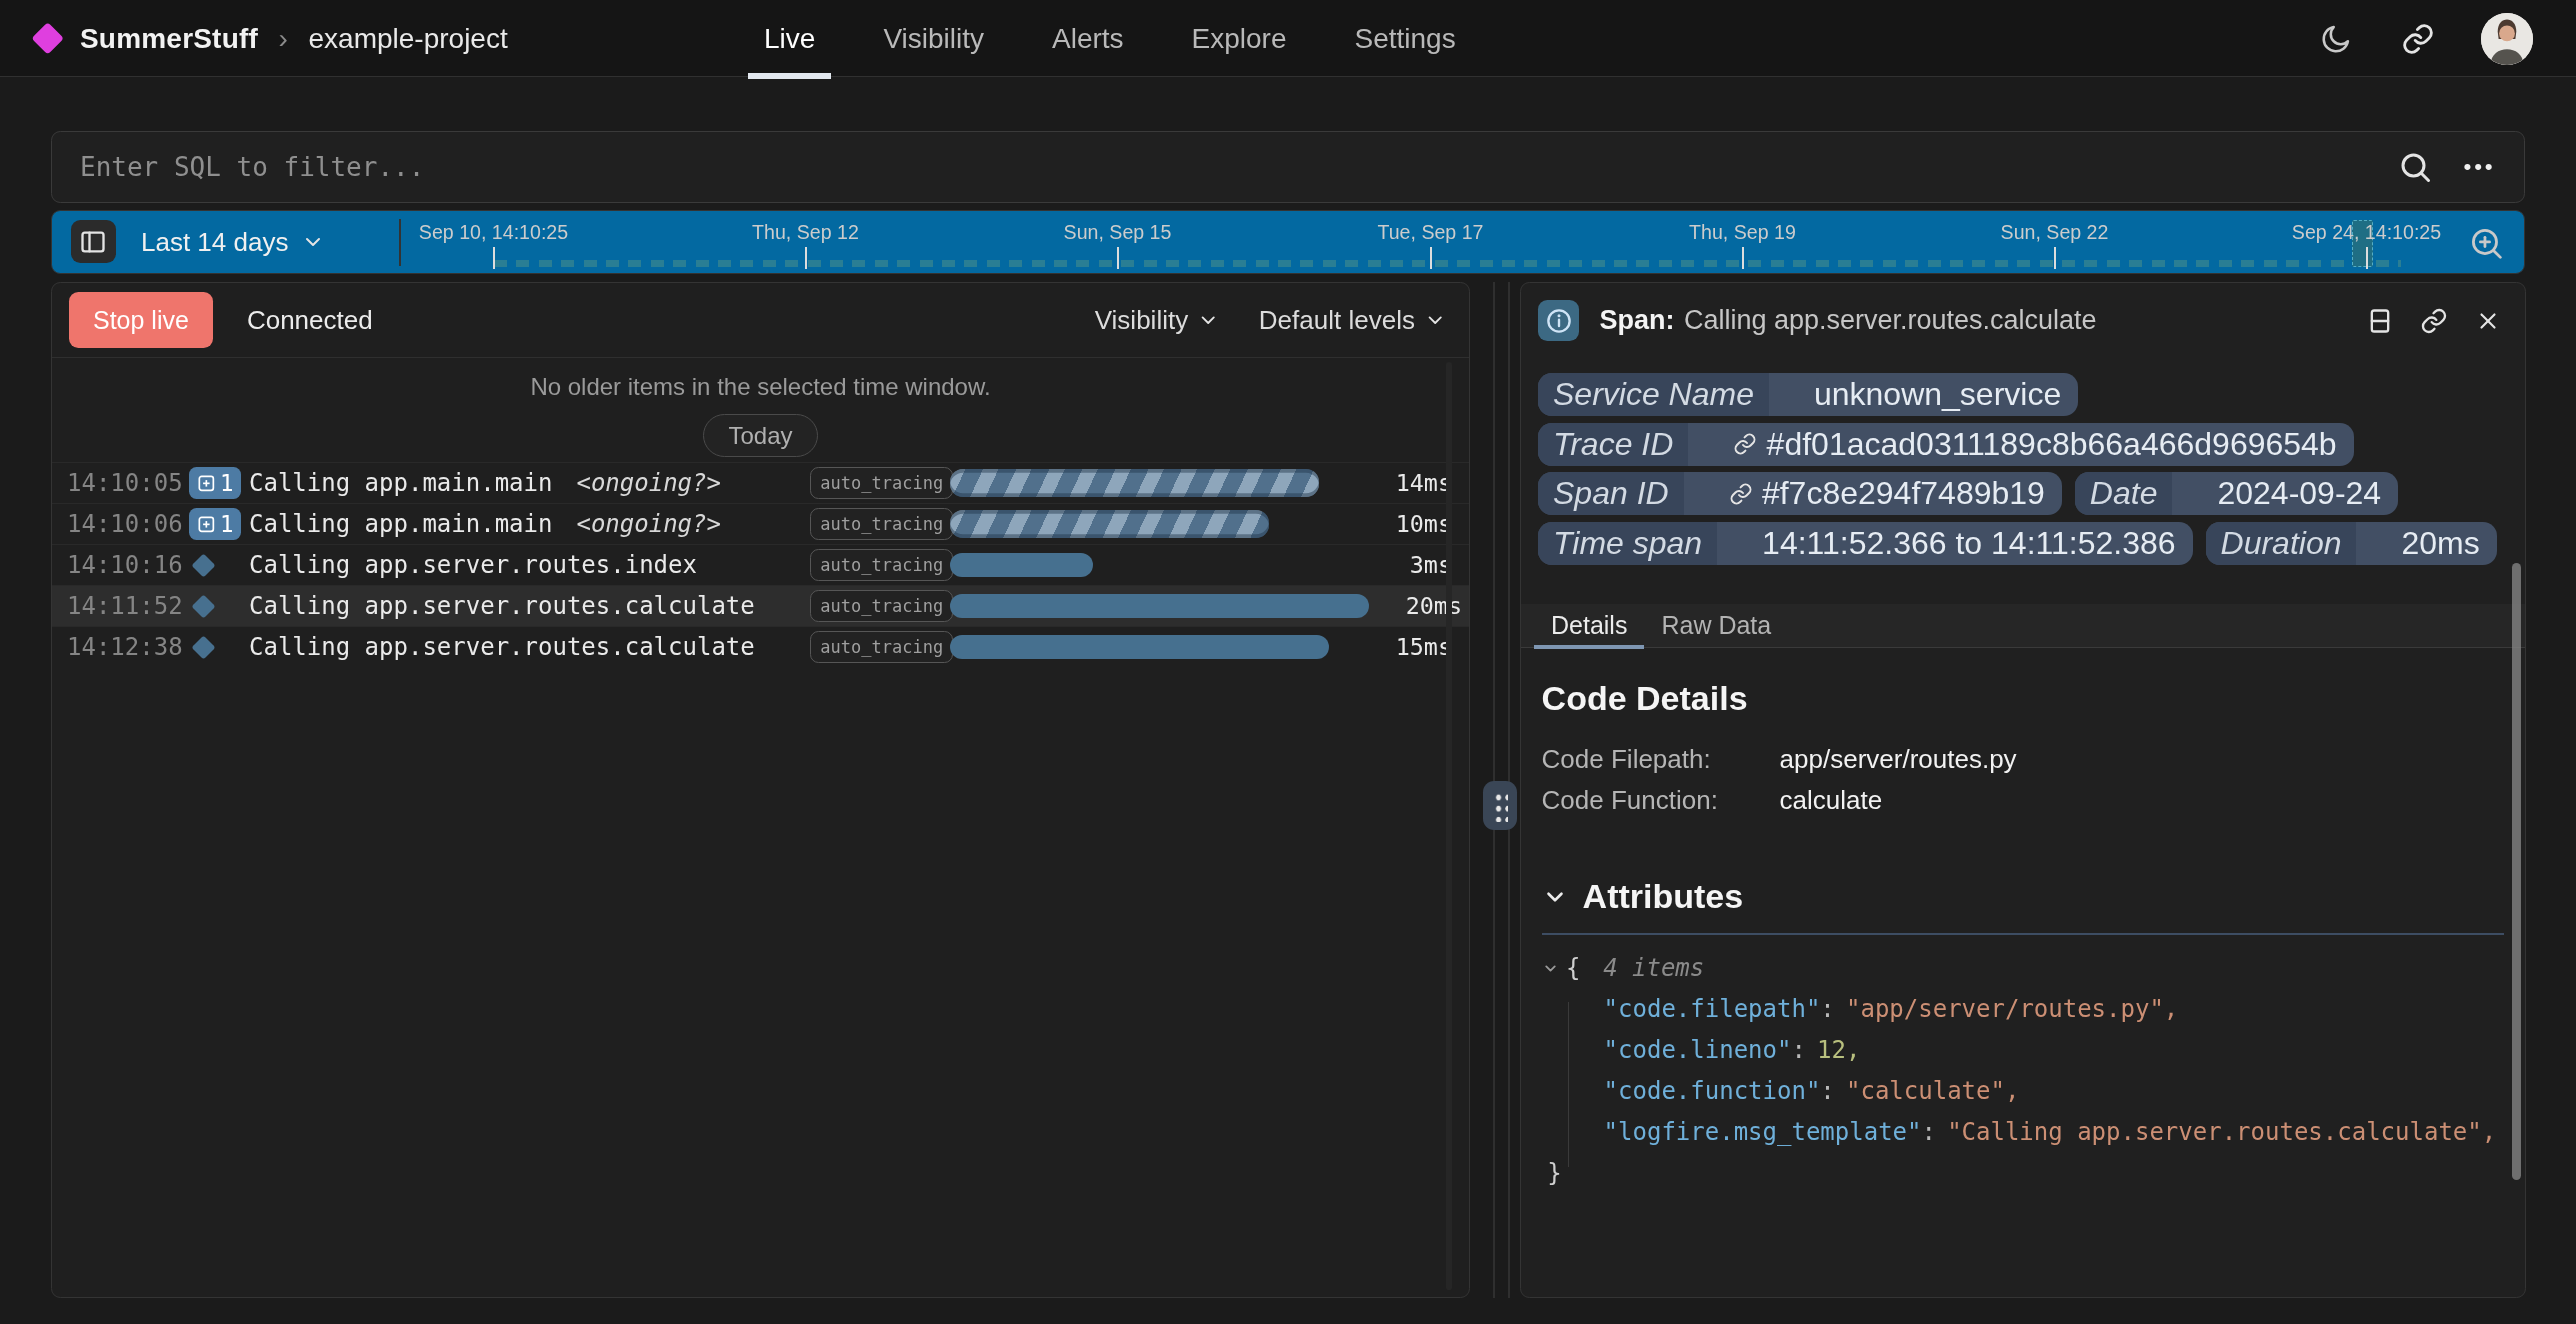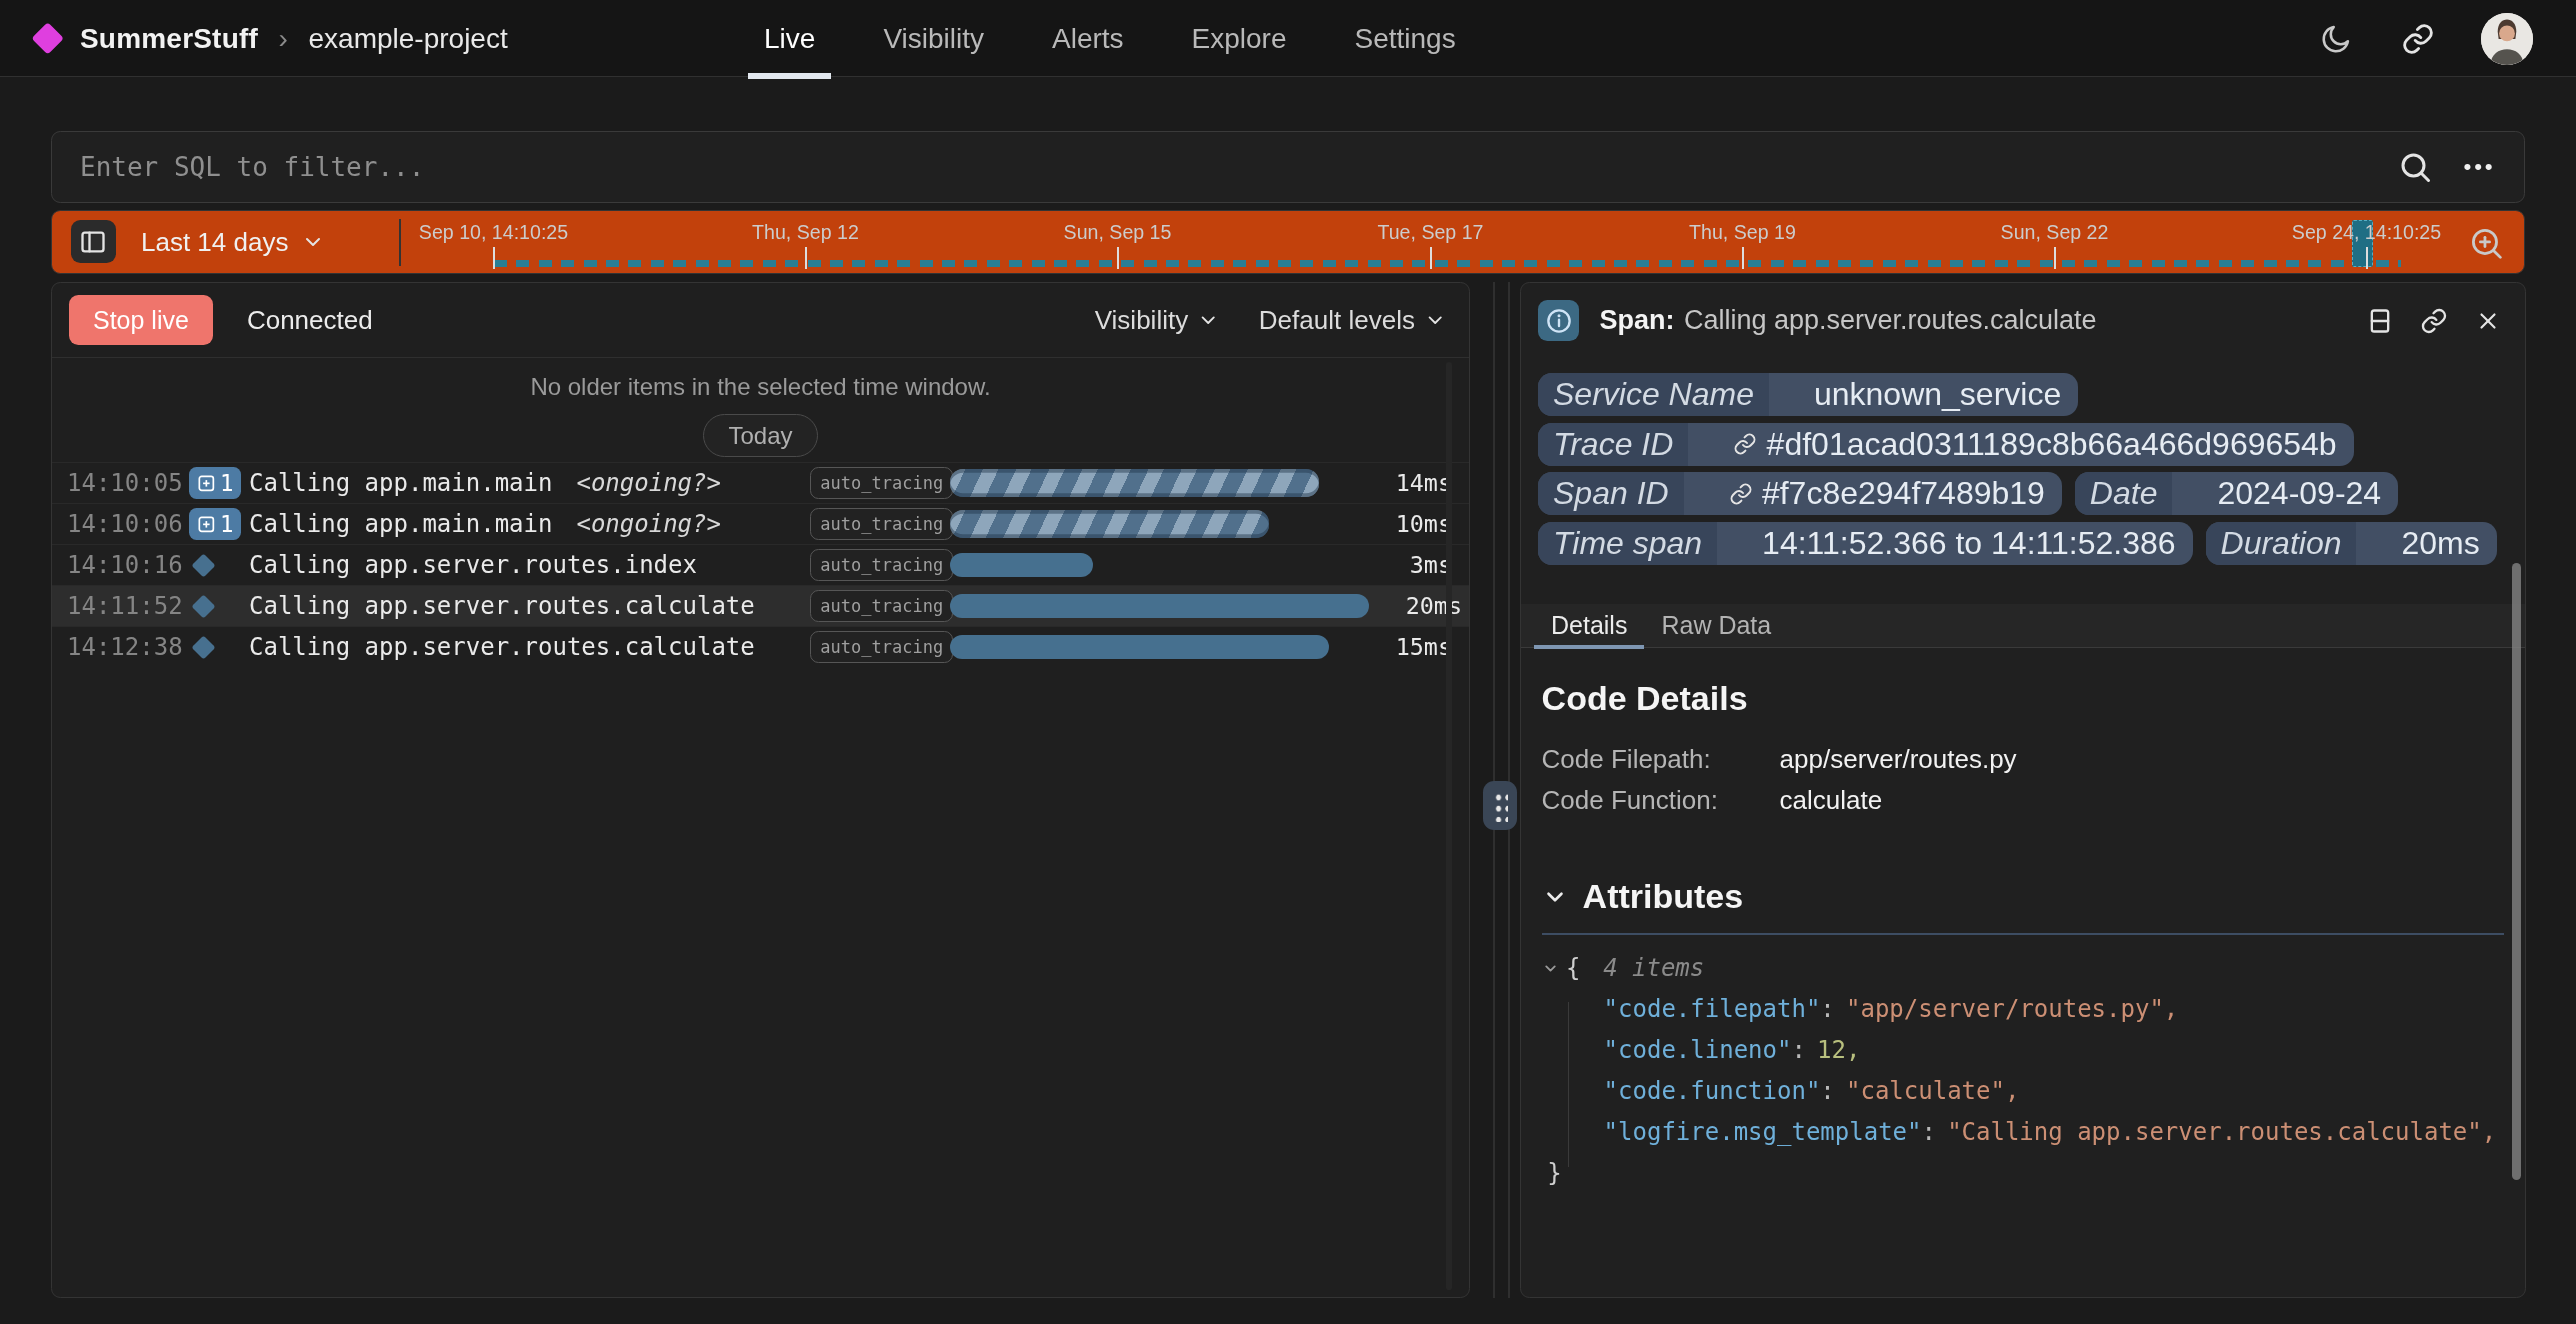--- a/index.html
+++ b/index.html
@@ -29,21 +29,21 @@
   
   #filterbar { position:absolute; left:51px; top:131px; width:2474px; height:72px;
     background:#202020; border:1.9px solid #3a3a3a; border-radius:9.3px; display:flex; align-items:center; }
   #sql-input { flex:1; height:100%; background:transparent; border:none; outline:none;
     padding:0 28px; font-family:"DejaVu Sans Mono", monospace; font-size:26px; color:#dcdcdc; }
   #sql-input::placeholder { color:#8f8f8f; }
   .filter-icons { display:flex; align-items:center; gap:28px; padding-right:26px; }
 
   
   #timebar { position:absolute; left:51px; top:210px; width:2474px; height:64px;
-    background:#c2410c; border:1.9px solid #333333; border-radius:9.3px; }
+    background:#0369a1; border:1.9px solid #333333; border-radius:9.3px; }
   #sidebar-toggle { position:absolute; left:18.7px; top:9.3px; width:45px; height:43px; border-radius:9.3px;
     background:#2b2b2b; display:flex; align-items:center; justify-content:center; cursor:pointer; }
   #range-select { position:absolute; left:89px; top:0; height:100%; display:flex; align-items:center; gap:13px; cursor:pointer; }
   #range-label { font-size:26px; color:#f0f0f0; }
   .tb-sep { position:absolute; left:347px; top:7.5px; bottom:7.5px; width:1.9px; background:#333333; }
   #timeline { position:absolute; left:0; top:0; right:0; bottom:0; }
   .tick { position:absolute; top:0; width:0; }
   .tick-label { position:absolute; left:-122px; top:10.3px; width:243px; text-align:center;
     font-size:19.6px; color:#cccccc; white-space:nowrap; }
   .tick-line { position:absolute; left:-0.9px; top:36px; height:22.4px; width:1.9px; background:#dddddd; }
@@ -61,21 +61,21 @@
   #right-panel { left:1520px; width:1006px; background:#202020; }
   .splitter-line { position:absolute; top:282px; height:1016px; width:1.9px; background:#2f2f2f; }
   #splitter-grip { position:absolute; left:1483px; top:781px; width:34px; height:49px; border-radius:11.2px;
     background:#3a4656; display:flex; align-items:center; justify-content:center; cursor:col-resize; }
   .grip-dots { width:15px; height:32px;
     background-image:radial-gradient(#e8e8e8 2.2px, transparent 2.8px); background-size:9.3px 11.2px; background-position:0.9px 1.9px; }
 
   
   #live-header { position:absolute; left:0; right:0; top:0; height:75px;
     border-bottom:1.9px solid #2f2f2f; display:flex; align-items:center; }
-  #stop-live { margin-left:17px; height:50px; padding:0 24px; background:#ef756c; border:none; border-radius:9.3px;
+  #stop-live { margin-left:17px; height:56px; padding:0 24px; background:#ef756c; border:none; border-radius:9.3px;
     font-family:"Liberation Sans", sans-serif; font-size:25px; color:#ffffff; cursor:pointer; }
   #conn-status { margin-left:34px; font-size:26px; color:#ececec; }
   #live-header-right { margin-left:auto; display:flex; align-items:center; gap:39px; padding-right:22.4px; }
   .dropdown { display:flex; align-items:center; gap:9.3px; font-size:26px; color:#dcdcdc; cursor:pointer; }
 
   #empty-block { position:absolute; left:0; right:0; top:75px; height:105px; text-align:center; }
   #empty-msg { margin-top:15px; font-size:24px; color:#9a9a9a; }
   #today-btn { margin-top:13px; height:43px; padding:0 24px; background:#232323; border:1.9px solid #4a4a4a;
     border-radius:21.5px; font-family:"Liberation Sans", sans-serif; font-size:24px; color:#b0b0b0; cursor:pointer; }
 

